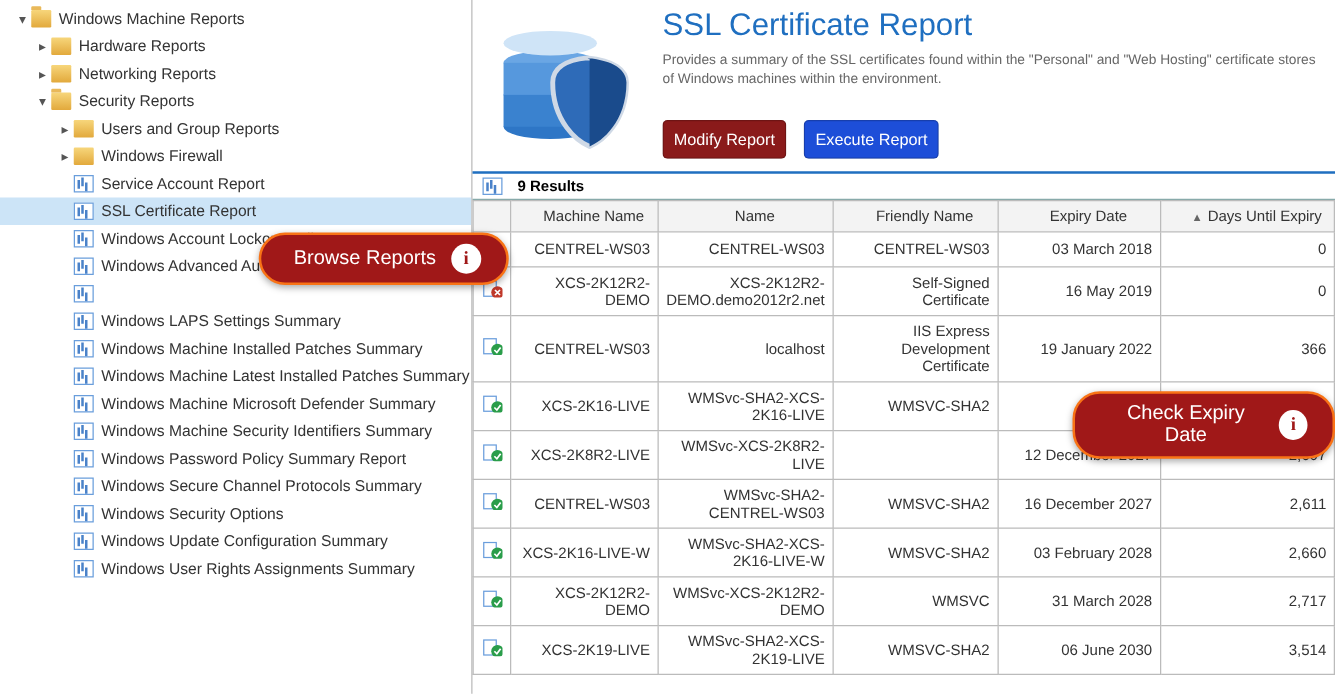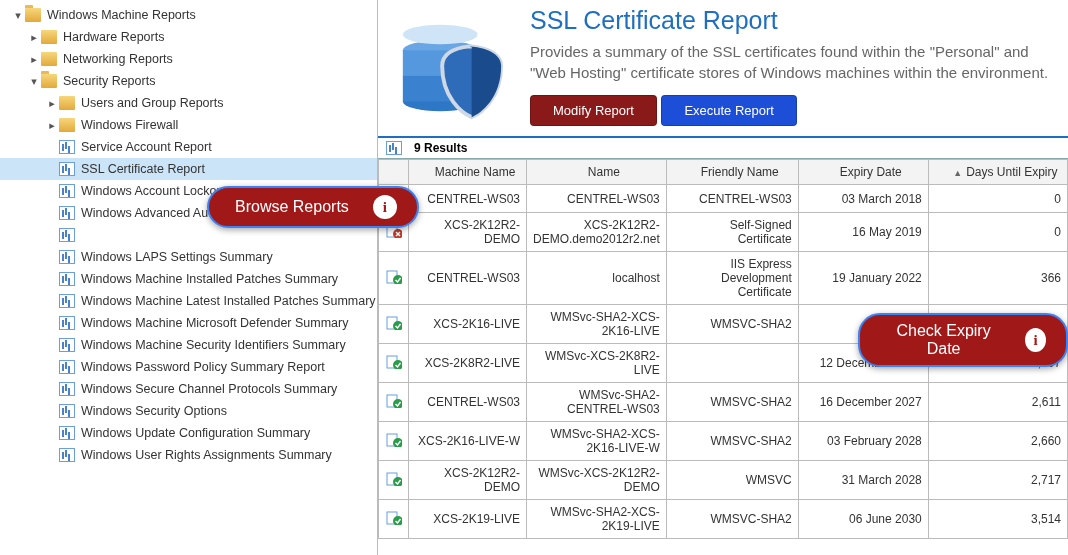--- a/index.html
+++ b/index.html
@@ -12,29 +12,29 @@
 .folder-icon, .report-icon { width:16px; height:14px; display:inline-block; margin-right:6px; }
 .folder-icon { background: linear-gradient(#f7d67b,#e2a93c); border-radius:1px; position:relative; }
 .folder-icon.open::before { content:""; position:absolute; top:-3px; left:0; width:8px; height:3px; background:#e9b95a; border-radius:1px 1px 0 0;}
 .report-icon { border:1px solid #6a9edc; background:#fff; position:relative; }
 .report-icon::after { content:""; position:absolute; left:2px; top:3px; width:2px; height:7px; background:#4a82c9; box-shadow:3px -2px 0 #4a82c9, 6px 2px 0 #4a82c9; }
 .main { flex:1; display:flex; flex-direction:column; position:relative; }
 .header { display:flex; padding:6px 10px 10px 14px; border-bottom:2px solid #1f6fc0; gap:18px; }
 .hero { width:120px; height:120px; display:flex; align-items:center; justify-content:center; }
 .title-block { flex:1; }
 .title { color:#1f6fc0; font-size:25px; font-weight:400; margin-bottom:6px; }
-.desc { color:#666; font-size:15px; line-height:1.4; margin-bottom:12px; }
-.btn { display:inline-block; padding:7px 22px; color:#fff; font-size:13px; border-radius:4px; border:1px solid rgba(0,0,0,.2); cursor:pointer; margin-right:0; }
+.desc { color:#666; font-size:11px; line-height:1.4; margin-bottom:24px; }
+.btn { display:inline-block; padding:7px 8px; color:#fff; font-size:13px; border-radius:4px; border:1px solid rgba(0,0,0,.2); cursor:pointer; margin-right:10px; }
 .btn-red { background:#8a1a1a; } .btn-blue { background:#1d4ed8; }
 .results-bar { display:flex; align-items:center; gap:6px; padding:3px 8px; font-size:12px; font-weight:bold; border-bottom:1px solid #8aa; }
 .tbl { width:100%; border-collapse:collapse; font-size:12px; color:#333; }
 .tbl th, .tbl td { border:1px solid #bbb; padding:5px 6px; text-align:right; vertical-align:middle; }
 .tbl th { background:#f3f3f3; font-weight:normal; text-align:center;padding-left:21px; }
 .row-icon { width:18px; text-align:center;}
-.callout { position:absolute; background:#a01818; color:#fff; font-size:16px; padding:7px 20px 7px 26px; border-radius:22px; display:flex; align-items:center; gap:24px; box-shadow:0 2px 6px rgba(0,0,0,.35); border:2px solid #3b82f6; z-index:20;}
+.callout { position:absolute; background:#a01818; color:#fff; font-size:16px; padding:7px 20px 7px 26px; border-radius:22px; display:flex; align-items:center; gap:12px; box-shadow:0 2px 6px rgba(0,0,0,.35); border:2px solid #f97316; z-index:20;}
 .callout .i { width:24px; height:24px; border-radius:50%; background:#fff; color:#a01818; font-weight:bold; display:flex; align-items:center; justify-content:center; font-family: Georgia, serif; font-size:15px;}
 .sort-ind { font-size:9px; color:#666; margin-right:4px;}
 .col-icon{width:30px}.col-mname{width:118px}.col-name{width:136px}.col-fname{width:132px}.col-exp{width:130px}
 </style>
 </head>
 <body>
 
 <div class="sidebar">
   <div class="tree-item indent-1">
       <span class="toggle">▾</span>

